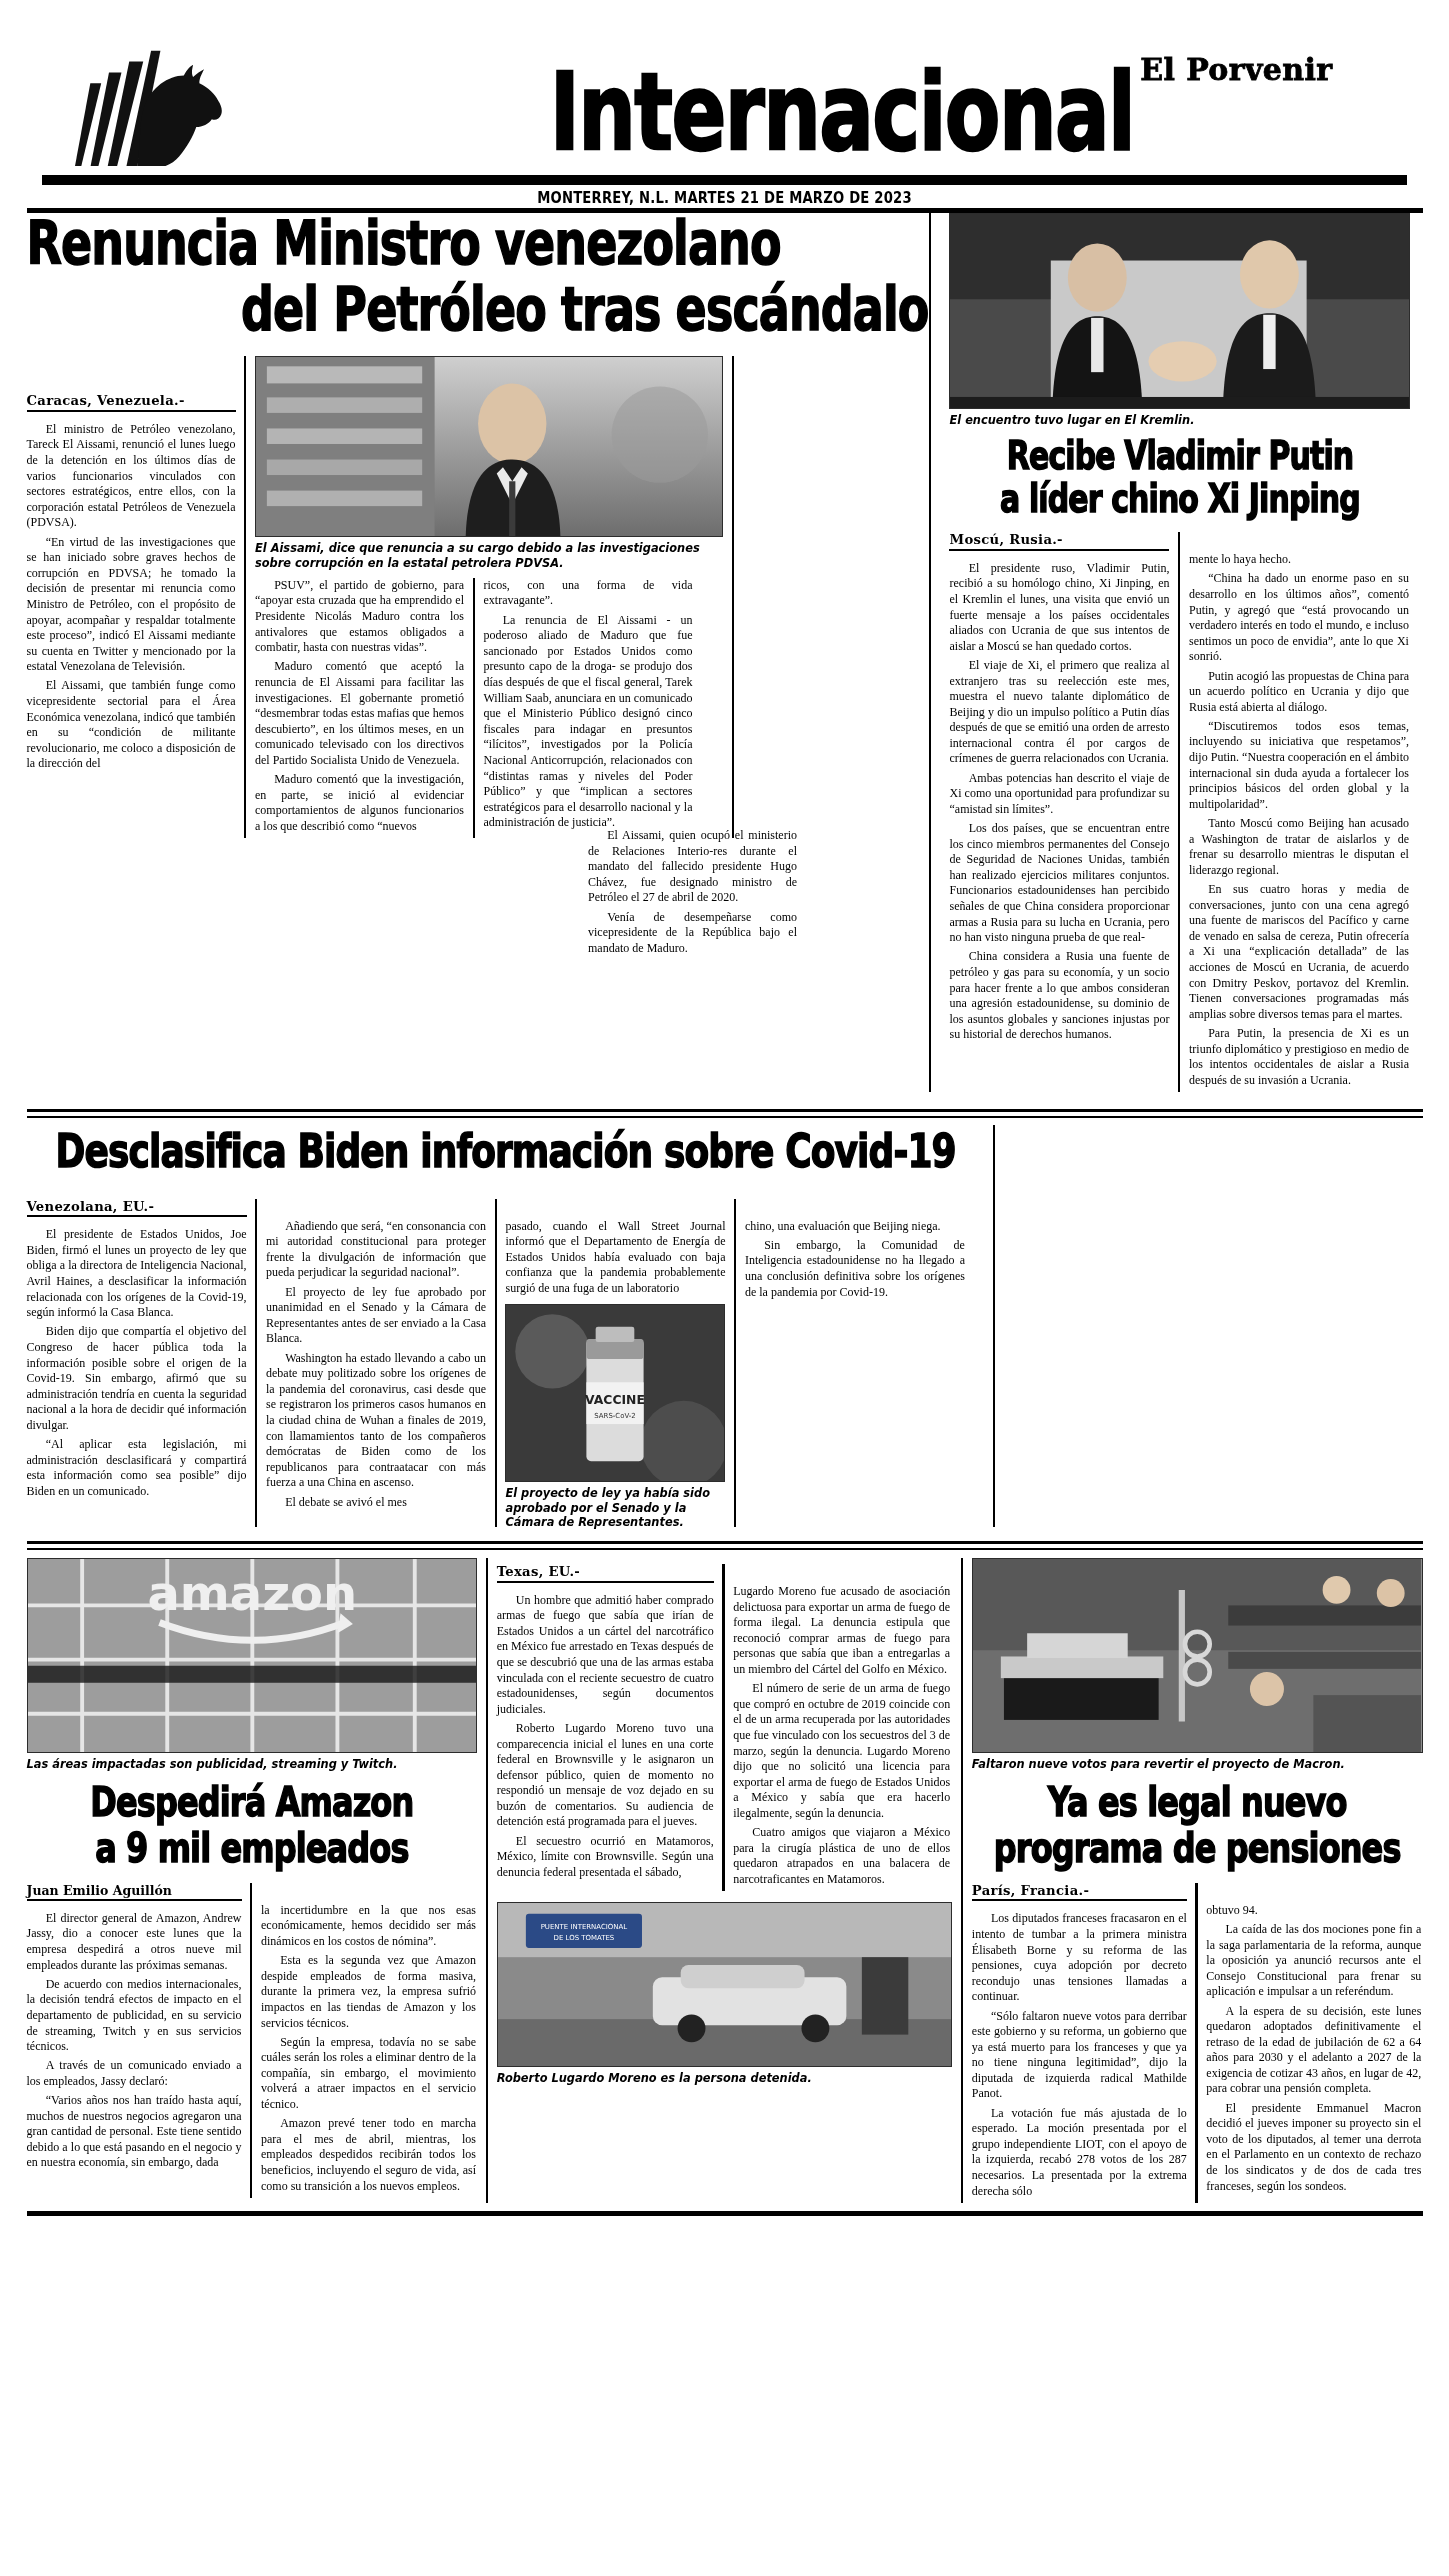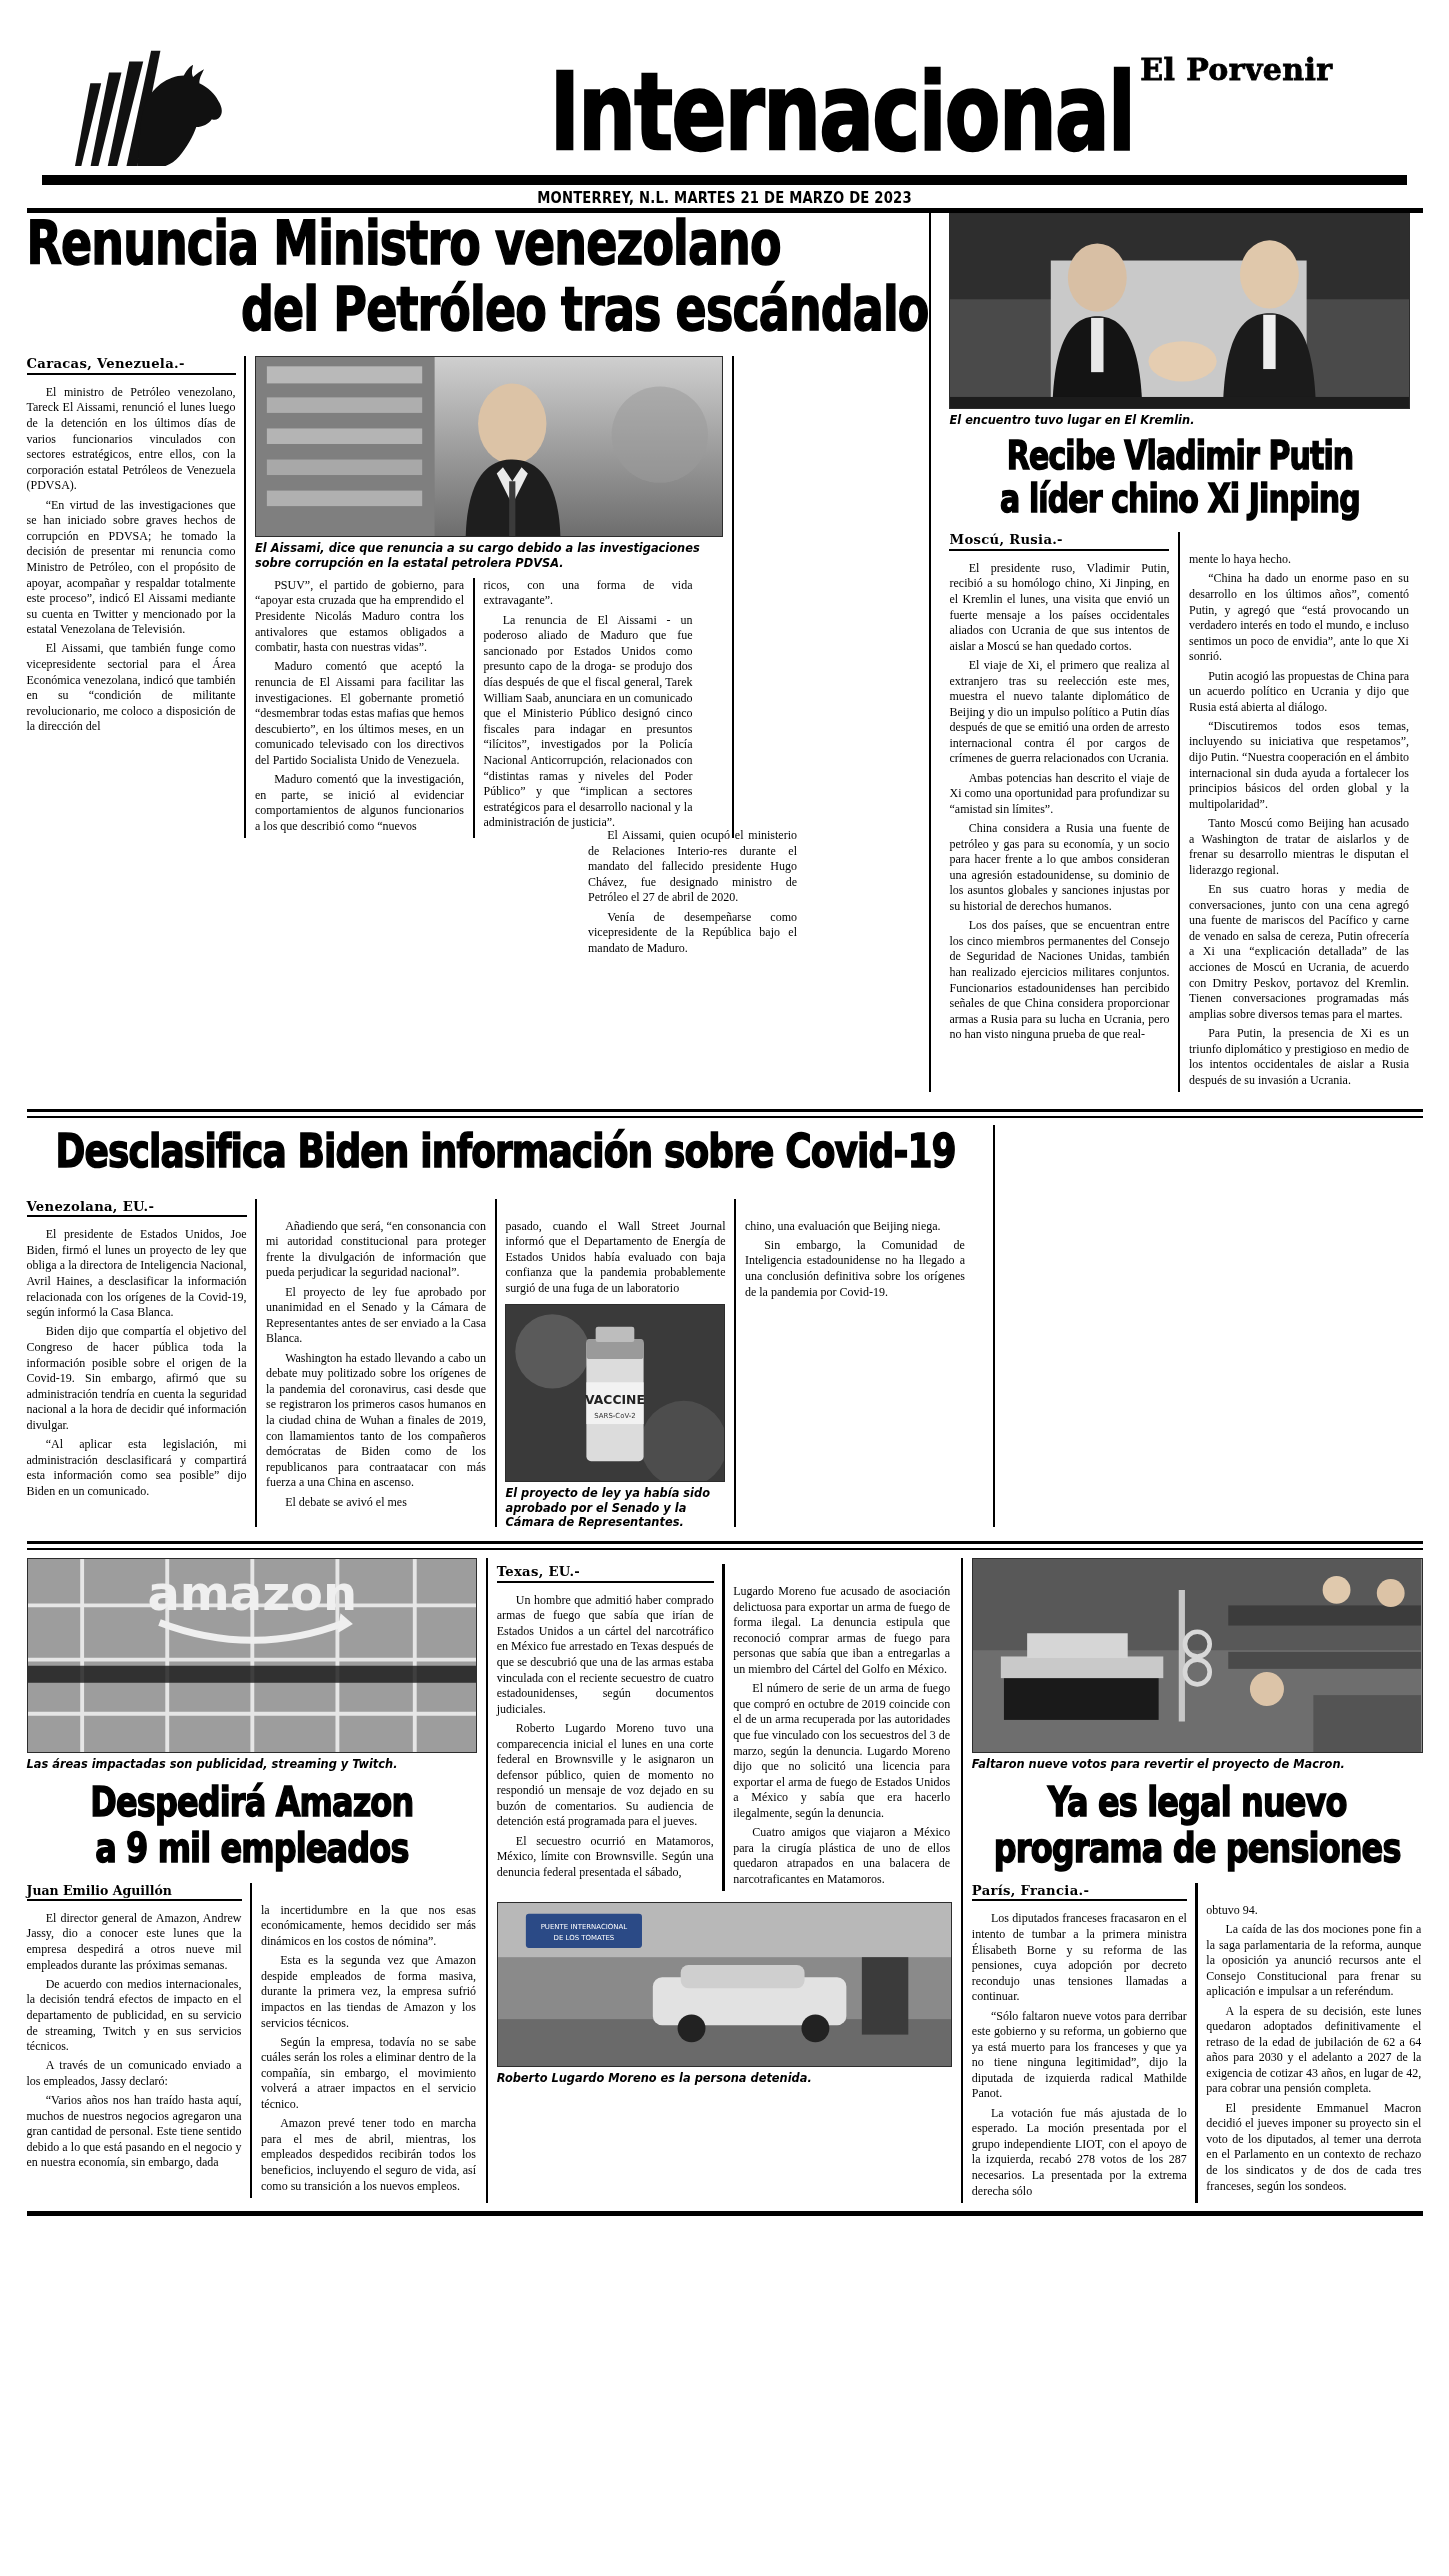--- a/index.html
+++ b/index.html
@@ -86,21 +86,21 @@
   
   .block1 { display:flex; }
   .b1-left { width:902px; }
   .b1-right { width:461px; margin-left:12.5px; }
 
   .b1-head { margin-bottom:11px; }
   .b1-head .l1 { font-size:46px; }
   .b1-head .l2 { font-size:46px; }
 
   .b1-body { display:flex; gap:0; }
-  .b1c { width:209px; }
+  .b1c { width:209px;margin-top:37px; }
   .b1-mid { width:468px; }
 
   
   .putin-head { font-size:30px; text-align:center; margin:9.4px 0 11px; }
 
   
   .covid-head { font-size:36px; text-align:center; margin:3.1px 0 12.5px; }
 
   
   .bot { display:flex; }
@@ -242,22 +242,22 @@
         <div style="height:12.5px"></div>
       </div>
 
       <div style="display:flex; margin-top:4.7px;">
         <div style="width:220px;">
           <span class="dateline-lead">Moscú, Rusia.-</span>
           <div class="body-col">
             <p>El presidente ruso, Vladimir Putin, recibió a su homólogo chino, Xi Jinping, en el Kremlin el lunes, una visita que envió un fuerte mensaje a los países occidentales aliados con Ucrania de que sus intentos de aislar a Moscú se han quedado cortos.</p>
             <p>El viaje de Xi, el primero que realiza al extranjero tras su reelección este mes, muestra el nuevo talante diplomático de Beijing y dio un impulso político a Putin días después de que se emitió una orden de arresto internacional contra él por cargos de crímenes de guerra relacionados con Ucrania.</p>
             <p>Ambas potencias han descrito el viaje de Xi como una oportunidad para profundizar su “amistad sin límites”.</p>
+            <p>Los dos países, que se encuentran entre los cinco miembros permanentes del Consejo de Seguridad de Naciones Unidas, también han realizado ejercicios militares conjuntos. Funcionarios estadounidenses han percibido señales de que China considera proporcionar armas a Rusia para su lucha en Ucrania, pero no han visto ninguna prueba de que real-</p>
             <p>China considera a Rusia una fuente de petróleo y gas para su economía, y un socio para hacer frente a lo que ambos consideran una agresión estadounidense, su dominio de los asuntos globales y sanciones injustas por su historial de derechos humanos.</p>
-            <p>Los dos países, que se encuentran entre los cinco miembros permanentes del Consejo de Seguridad de Naciones Unidas, también han realizado ejercicios militares conjuntos. Funcionarios estadounidenses han percibido señales de que China considera proporcionar armas a Rusia para su lucha en Ucrania, pero no han visto ninguna prueba de que real-</p>
           </div>
         </div>
         <div class="vsep"></div>
         <div style="width:220px;">
           <div class="body-col" style="padding-top:20px;">
             <p style="text-indent:0">mente lo haya hecho.</p>
             <p>“China ha dado un enorme paso en su desarrollo en los últimos años”, comentó Putin, y agregó que “está provocando un verdadero interés en todo el mundo, e incluso sentimos un poco de envidia”, ante lo que Xi sonrió.</p>
             <p>Putin acogió las propuestas de China para un acuerdo político en Ucrania y dijo que Rusia está abierta al diálogo.</p>
             <p>“Discutiremos todos esos temas, incluyendo su iniciativa que respetamos”, dijo Putin. “Nuestra cooperación en el ámbito internacional sin duda ayuda a fortalecer los principios básicos del orden global y la multipolaridad”.</p>
             <p>Tanto Moscú como Beijing han acusado a Washington de tratar de aislarlos y de frenar su desarrollo mientras le disputan el liderazgo regional.</p>

